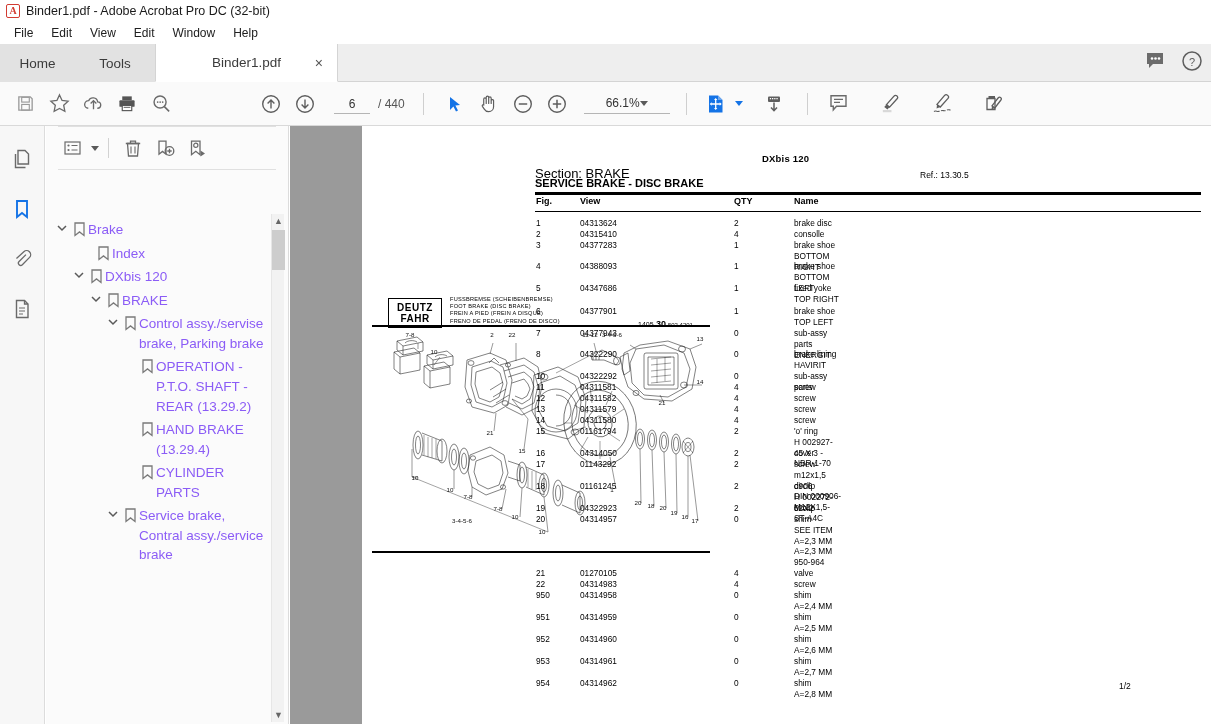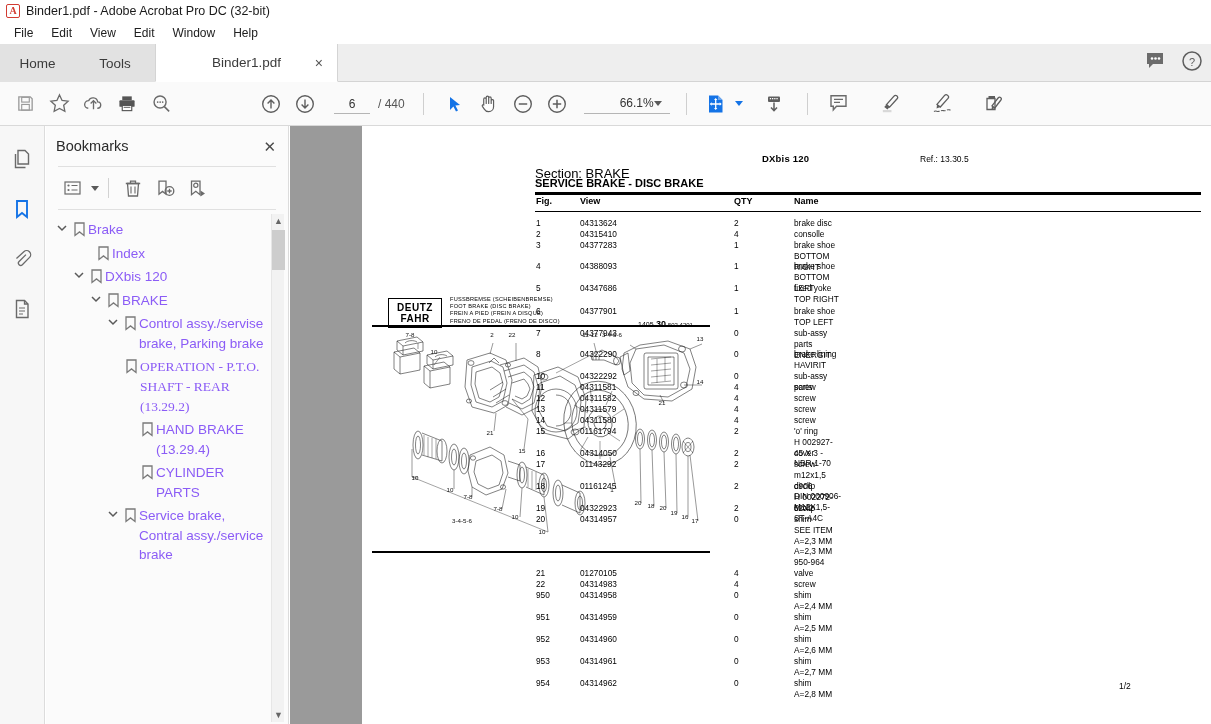--- a/index.html
+++ b/index.html
@@ -70,21 +70,21 @@
   .tb-sep { width:1px; height:22px; background:#cfcfcf; margin:0 8px; flex:0 0 auto; }
   .pagebox {
     width:36px; height:20px; border-bottom:1px solid #b5b5b5;
     font-size:12px; color:#333; text-align:center; line-height:20px;
   }
   .pagetotal { font-size:12px; color:#555; margin-left:8px; }
   .zoombox {
     width:54px; font-size:12px; color:#333; text-align:right;
   }
   .zoom-underline { width:86px; height:20px; border-bottom:1px solid #b5b5b5;
-    display:flex; align-items:center; justify-content:flex-end; padding:0 2px; }
+    display:flex; align-items:center; justify-content:flex-start; padding:0 2px; }
   .caret { width:0;height:0;border-left:4px solid transparent;border-right:4px solid transparent;border-top:5px solid #5a5a5a; }
   .caret-blue { width:0;height:0;border-left:4px solid transparent;border-right:4px solid transparent;border-top:5px solid #1473e6; }
 
   
   .rail {
     position:absolute; left:0; top:126px; width:45px; height:598px;
     background:#f7f7f7; border-right:1px solid #dcdcdc;
     display:flex; flex-direction:column; align-items:center; padding-top:18px; gap:20px;
   }
   .rail-btn { width:30px; height:30px; display:flex; align-items:center; justify-content:center; cursor:pointer; }
@@ -136,21 +136,21 @@
     background:#ffffff;
   }
 
   
   .pdf { position:absolute; inset:0; font-family:"Liberation Sans", sans-serif; color:#000; }
 
   .pdf-title {
     position:absolute; left:400px; top:27px; font-size:9.5px; font-weight:bold; letter-spacing:.2px;
   }
   .pdf-section { position:absolute; left:173px; top:40px; font-size:13px; }
-  .pdf-ref { position:absolute; left:558px; top:28px; font-size:8.5px; }
+  .pdf-ref { position:absolute; left:558px; top:44px; font-size:8.5px; }
   .pdf-head2 { position:absolute; left:173px; top:51px; font-size:11px; font-weight:bold; }
   .pdf-rule-thick { position:absolute; left:173px; top:66px; width:666px; height:2.5px; background:#000; }
   .pdf-rule-thin { position:absolute; left:173px; top:85px; width:666px; height:1px; background:#000; }
 
   .col-fig { position:absolute; left:174px; font-size:8.5px; }
   .col-code { position:absolute; left:218px; font-size:8.5px; }
   .col-qty  { position:absolute; left:372px; font-size:8.5px; }
   .col-name { position:absolute; left:432px; font-size:8.5px; }
   .hdr { top:70px; font-weight:bold; font-size:9px; }
 
@@ -388,24 +388,20 @@
     <div class="rail-btn">
       <svg width="22" height="22" viewBox="0 0 22 22">
           <path d="M5.5 2.5h8L17 6v13.5H5.5z" fill="none" stroke="#6a6a6a" stroke-width="1.4"></path>
           <path d="M13.5 2.5V6H17" fill="none" stroke="#6a6a6a" stroke-width="1.3"></path>
           <path d="M8 10h6M8 13h6M8 16h4" stroke="#6a6a6a" stroke-width="1.2"></path>
         </svg>
     </div>
   </div>
 
   <div class="bm-panel">
-    <div class="bm-head">
-      <span class="bm-title">Bookmarks</span>
-      <span class="bm-close">✕</span>
-    </div>
     <div class="bm-rule"></div>
     <div class="bm-tools">
       <div class="bm-tool">
         <svg width="18" height="16" viewBox="0 0 18 16">
             <rect x="1" y="2" width="15" height="12" fill="none" stroke="#6a6a6a" stroke-width="1.2"></rect>
             <circle cx="4.5" cy="5.5" r="1.1" fill="#6a6a6a"></circle>
             <circle cx="4.5" cy="10" r="1.1" fill="#6a6a6a"></circle>
             <path d="M7.5 5.5h6M7.5 10h6" stroke="#6a6a6a" stroke-width="1.2"></path>
           </svg>
       </div>
@@ -490,21 +486,21 @@
               <path d="M1 2l4 4 4-4" fill="none" stroke="#5a5a5a" stroke-width="1.5"></path>
             </svg>
           </span>
           <span class="bm-bk">
             <svg width="13" height="15" viewBox="0 0 13 15">
               <path d="M2 1h9v12.5l-4.5-3.6L2 13.5z" fill="none" stroke="#7a7a7a" stroke-width="1.3"></path>
             </svg>
           </span>
           <span class="bm-lbl">Control assy./servise brake, Parking brake</span>
         </div>
-        <div class="bm-row" style="padding-left: 60px; font-family: Liberation Serif, serif;">
+        <div class="bm-row" style="padding-left: 76px;">
           <span class="bm-tw-sp"></span>
           <span class="bm-bk">
             <svg width="13" height="15" viewBox="0 0 13 15">
               <path d="M2 1h9v12.5l-4.5-3.6L2 13.5z" fill="none" stroke="#7a7a7a" stroke-width="1.3"></path>
             </svg>
           </span>
           <span class="bm-lbl">OPERATION - P.T.O. SHAFT - REAR (13.29.2)</span>
         </div>
         <div class="bm-row" style="padding-left: 76px;">
           <span class="bm-tw-sp"></span>

